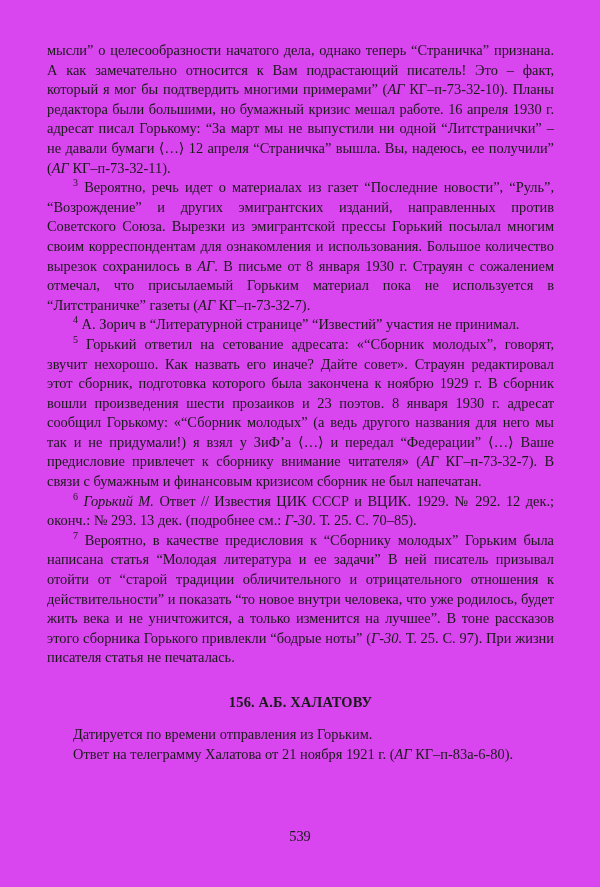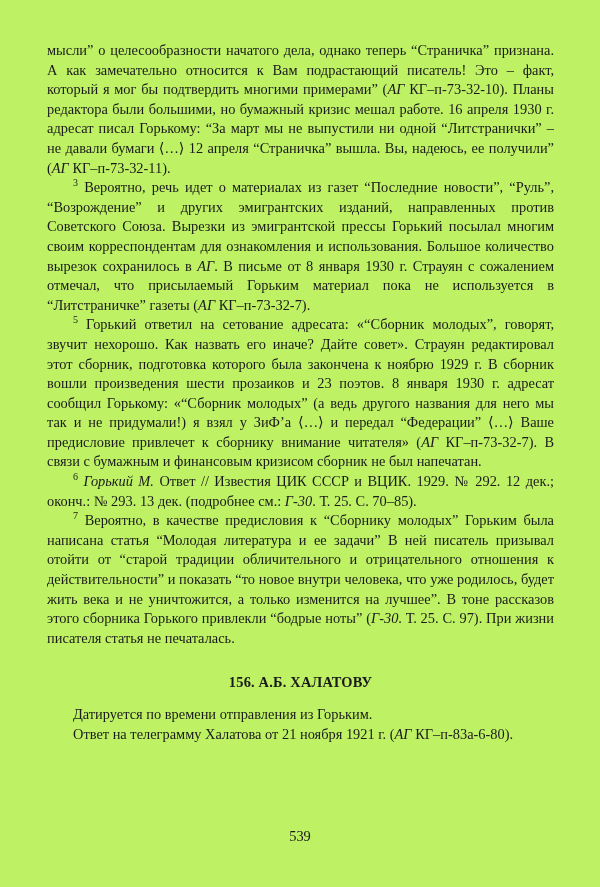--- a/index.html
+++ b/index.html
@@ -13,21 +13,21 @@
     font-family: "Liberation Serif", "DejaVu Serif", serif;
     color: #1a1a1a;
     position: relative;
     overflow: hidden;
   }
   .page {
     position: absolute;
     left: 0; top: 0;
     width: 600px;
     height: 887px;
-    background: #bef264;
+    background: #d946ef;
   }
   .content {
     position: absolute;
     left: 47px;
     top: 41px;
     width: 507px;
   }
   p {
     margin: 0;
     font-size: 14.4px;
@@ -65,20 +65,21 @@
   }
 </style>
 </head>
 <body>
 
 <div class="page">
   <div class="content">
     <div id="body-paragraphs">
         <p><span>мысли” о целесообразности начатого дела, однако теперь “Страничка” признана. А как замечательно относится к Вам подрастающий писатель! Это – факт, который я мог бы подтвердить многими примерами” (</span><span class="ital">АГ</span><span> КГ–п-73-32-10). Планы редактора были большими, но бумажный кризис мешал работе. 16 апреля 1930 г. адресат писал Горькому: “За март мы не выпустили ни одной “Литстранички” – не давали бумаги ⟨…⟩ 12 апреля “Страничка” вышла. Вы, надеюсь, ее получили” (</span><span class="ital">АГ</span><span>  КГ–п-73-32-11).</span></p>
         <p class="indent"><span class="sup">3</span> <span>Вероятно, речь идет о материалах из газет “Последние новости”, “Руль”, “Возрождение” и других эмигрантских изданий, направленных против Советского Союза. Вырезки из эмигрантской прессы Горький посылал многим своим корреспондентам для ознакомления и использования. Большое количество вырезок сохранилось в </span><span class="ital">АГ</span><span>. В письме от 8 января 1930 г. Страуян с сожалением отмечал, что присылаемый Горьким материал пока не используется в “Литстраничке” газеты (</span><span class="ital">АГ</span><span> КГ–п-73-32-7).</span></p>
+        <p class="indent"><span class="sup">4</span> <span>А. Зорич в “Литературной странице” “Известий” участия не принимал.</span></p>
         <p class="indent"><span class="sup">5</span> <span>Горький ответил на сетование адресата: «“Сборник молодых”, говорят, звучит нехорошо. Как назвать его иначе? Дайте совет». Страуян редактировал этот сборник, подготовка которого была закончена к ноябрю 1929 г. В сборник вошли произведения шести прозаиков и 23 поэтов. 8 января 1930 г. адресат сообщил Горькому: «“Сборник молодых” (а ведь другого названия для него мы так и не придумали!) я взял у ЗиФ’а ⟨…⟩ и передал “Федерации” ⟨…⟩ Ваше предисловие привлечет к сборнику внимание читателя» (</span><span class="ital">АГ</span><span>  КГ–п-73-32-7). В связи с бумажным и финансовым кризисом сборник не был напечатан.</span></p>
         <p class="indent"><span class="sup">6</span> <span class="ital">Горький М.</span><span> Ответ // Известия ЦИК СССР и ВЦИК. 1929. № 292. 12 дек.; оконч.: № 293. 13 дек. (подробнее см.: </span><span class="ital">Г-30</span><span>. Т. 25. С. 70–85).</span></p>
         <p class="indent"><span class="sup">7</span> <span>Вероятно, в качестве предисловия к “Сборнику молодых” Горьким была написана статья “Молодая литература и ее задачи”  В ней писатель призывал отойти от “старой традиции обличительного и отрицательного отношения к действительности” и показать “то новое внутри человека, что уже родилось, будет жить века и не уничтожится, а только изменится на лучшее”. В тоне рассказов этого сборника Горького привлекли “бодрые ноты” (</span><span class="ital">Г-30</span><span>. Т. 25. С. 97). При жизни писателя статья не печаталась.</span></p>
       </div>
     <div class="section-title">156. А.Б. ХАЛАТОВУ</div>
     <div id="section-paragraphs">
         <p class="indent"><span>Датируется по времени отправления из Горьким.</span></p>
         <p class="indent"><span>Ответ на телеграмму Халатова от 21 ноября 1921 г. (</span><span class="ital">АГ</span><span>  КГ–п-83а-6-80).</span></p>
       </div>
   </div>

